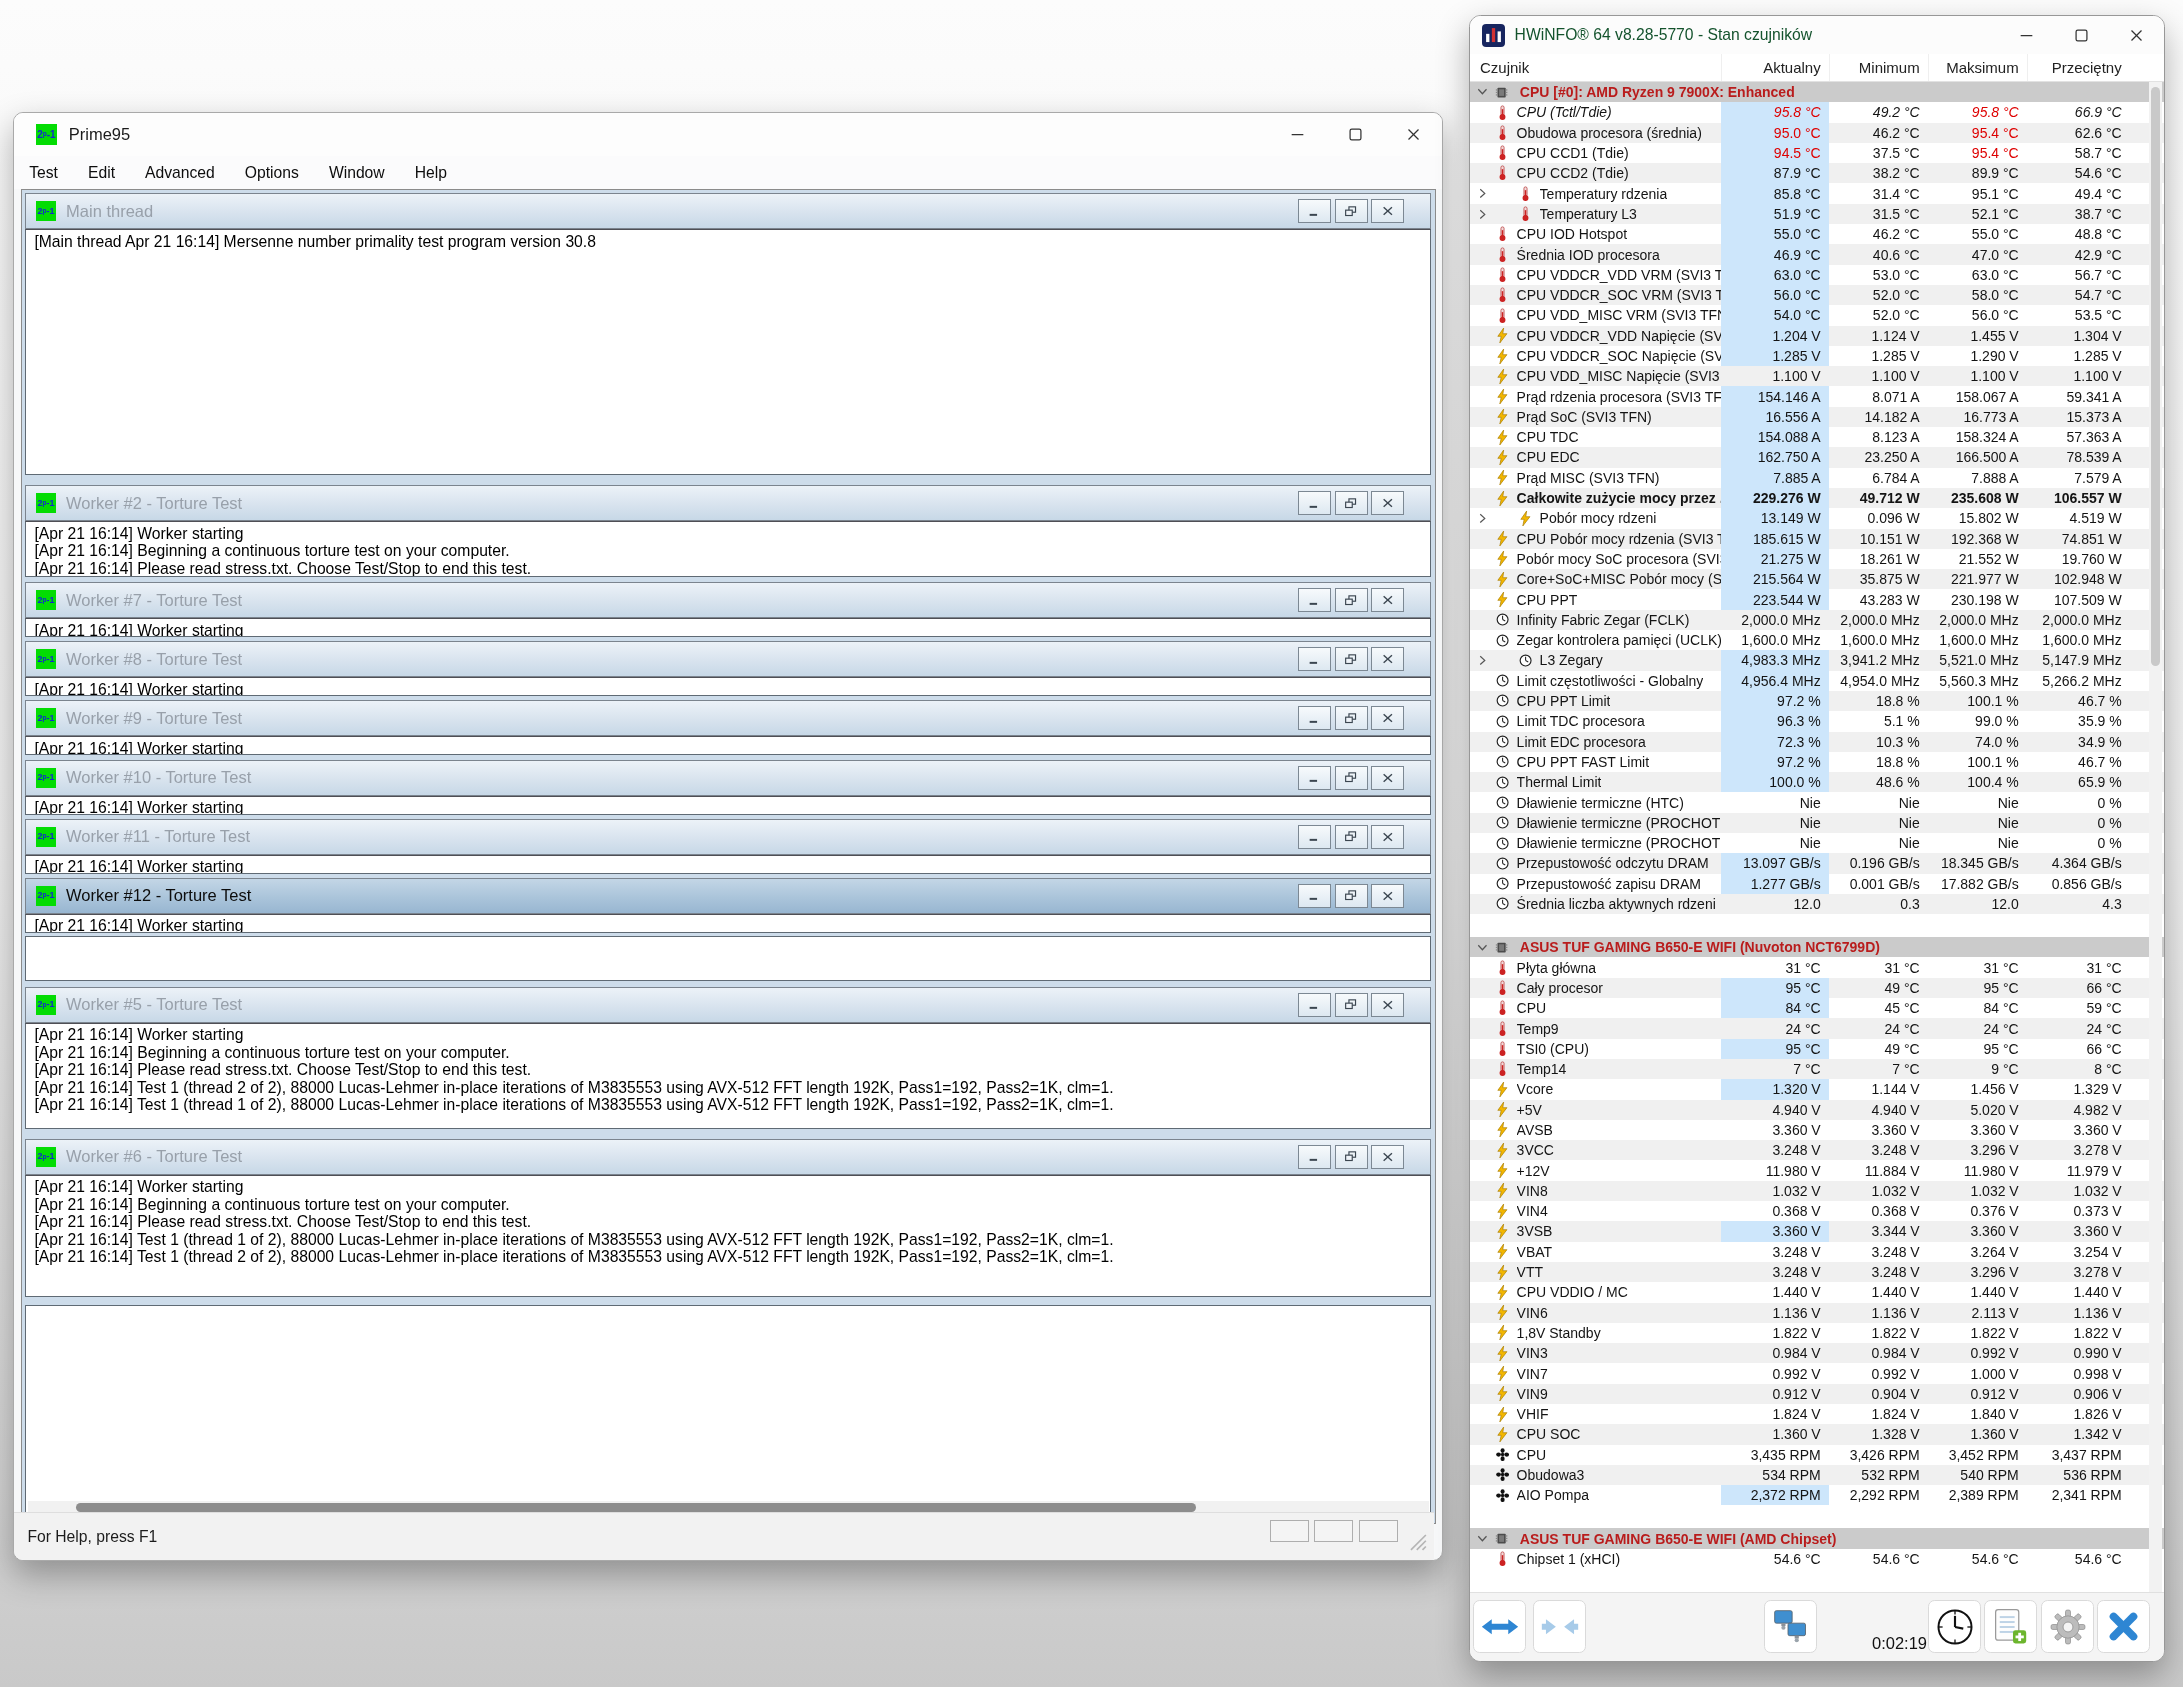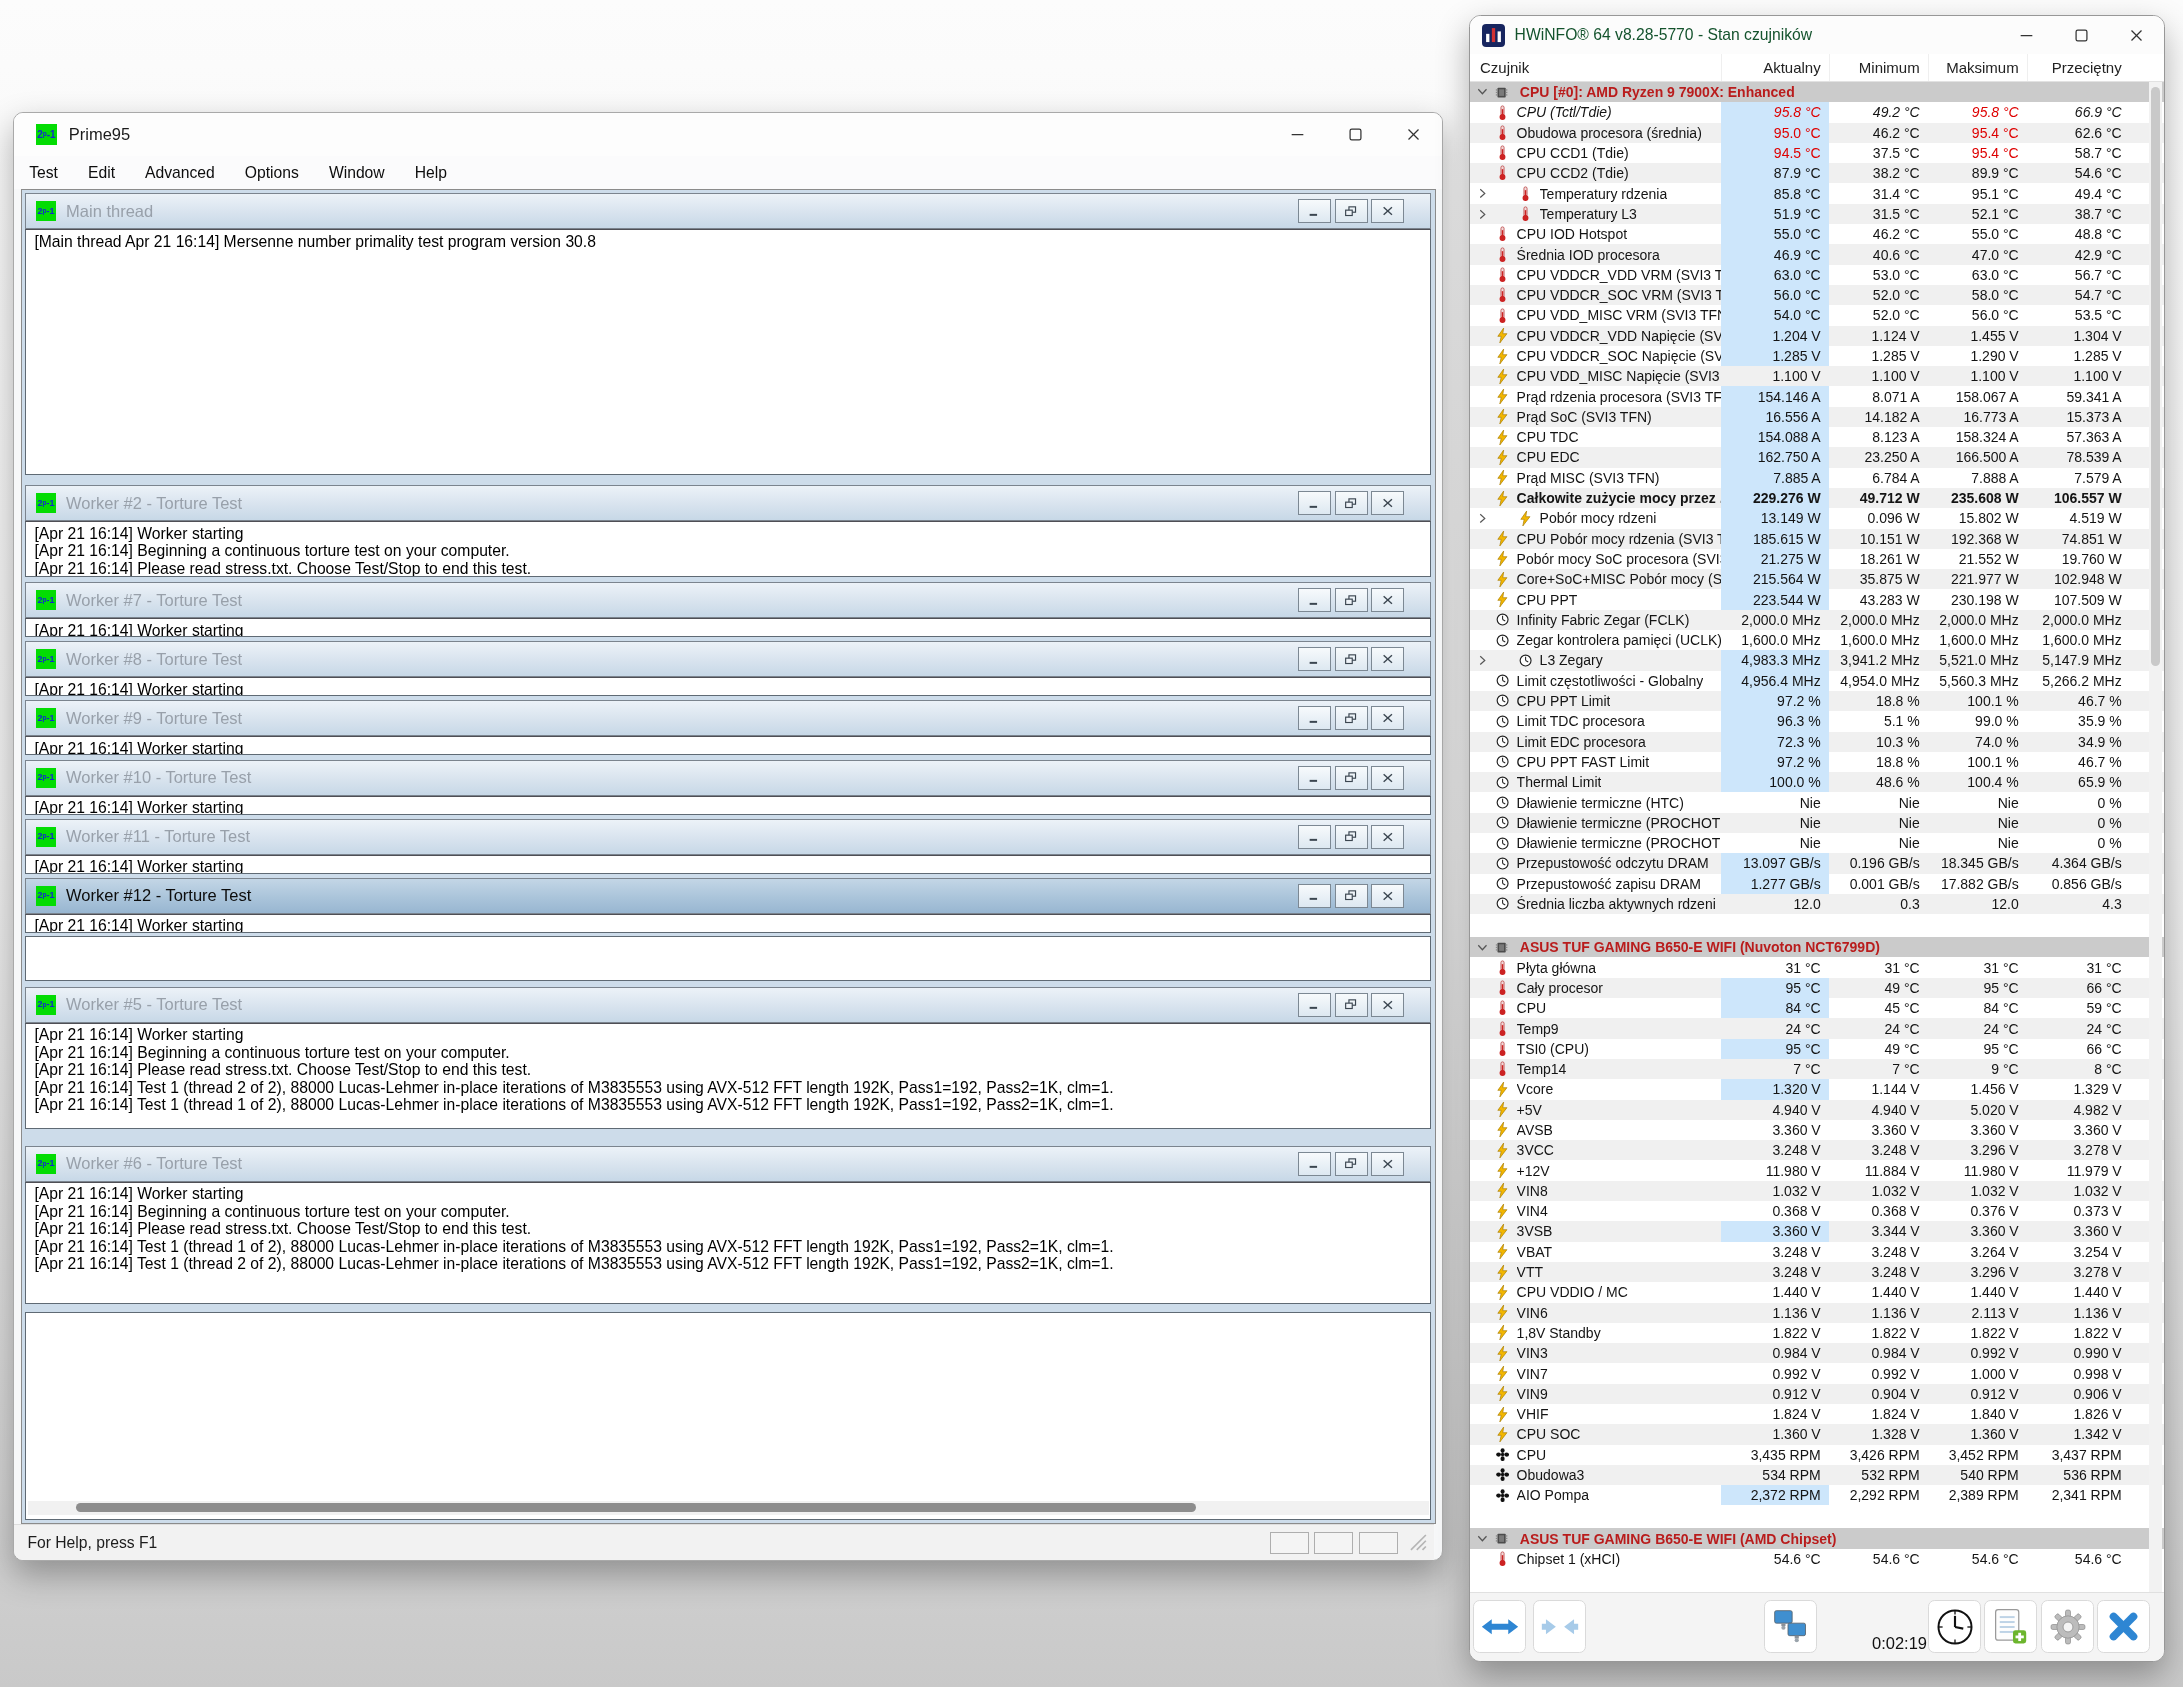--- a/index.html
+++ b/index.html
@@ -20,39 +20,39 @@
   .wc-btns{margin-left:auto;display:flex;height:100%;}
   .wc-btn{width:58px;height:100%;display:flex;align-items:center;justify-content:center;}
   .p95-menubar{height:33px;display:flex;align-items:center;padding-left:15px;gap:30px;font-size:15.7px;color:#0d0d0d;background:#fbfbfc;}
   .menu-item{cursor:default;}
   .p95-mdi{position:absolute;left:6.6px;right:6.6px;top:76px;bottom:36px;background:#cddcea;
        border:0.8px solid #8b8b8b;padding:3.3px;display:flex;flex-direction:column;}
   .mdi-child{flex:none;display:flex;flex-direction:column;margin-bottom:4.1px;}
   .mdi-child:nth-child(1){margin-bottom:10px;}
   .mdi-child:nth-child(2){margin-bottom:5px;}
   .mdi-child:nth-child(8){margin-bottom:5.8px;}
-  .mdi-child:nth-child(9){margin-bottom:17px;}
+  .mdi-child:nth-child(9){margin-bottom:10px;}
   .mdi-child:nth-child(10){margin-bottom:6.6px;}
   .mdi-title{height:36px;display:flex;align-items:center;padding:0 8.3px 0 10px;
        background:linear-gradient(180deg,#ecf2f8 0%,#d8e3ee 55%,#c7d8e7 100%);border:0.8px solid #7b848e;}
   .mdi-title.active{background:linear-gradient(180deg,#c3d6e6 0%,#aac4da 55%,#98b6d1 100%);}
   .mdi-title .p95logo{width:20px;height:20px;font-size:9px;}
   .mdi-ttext{font-size:16.5px;color:#98a0aa;margin-left:10px;white-space:nowrap;}
   .mdi-title.active .mdi-ttext{color:#0d0d0d;}
   .mdi-btns{margin-left:auto;display:flex;gap:3.3px;margin-right:18px;}
   .mdi-btn{width:33px;height:24px;border:0.8px solid #7c8893;background:linear-gradient(#f7fafc,#dde8f1);
        display:flex;align-items:center;justify-content:center;}
   .mdi-content{background:#fff;border:0.8px solid #5f6a74;border-top:0.8px solid #4f4f55;
        padding:2.5px 0 0 8.3px;font-size:15.7px;line-height:17.4px;color:#000;overflow:hidden;}
   .mdi-extracontent{background:#fff;border:0.8px solid #5f6a74;margin-top:3.3px;}
   .log-line{white-space:nowrap;}
   .mdi-fill{flex:1;border:0.8px solid #5f6a74;background:#fff;position:relative;margin-top:1.7px;min-height:50px;}
   .hscroll{position:absolute;left:1.7px;right:1.7px;bottom:4.1px;height:14px;background:#f1f1f1;}
   .hthumb{position:absolute;left:48px;top:2.5px;width:80%;height:9px;background:#8d8d8d;border-radius:5px;}
-  .p95-status{position:absolute;left:0;right:8px;bottom:0;height:36px;background:#f2f2f2;border-top:0.8px solid #dedede;
+  .p95-status{position:absolute;left:0;right:8px;bottom:0;height:48px;background:#f2f2f2;border-top:0.8px solid #dedede;
        display:flex;align-items:center;font-size:15.7px;color:#1c1c1c;padding-left:13.2px;}
   .status-panes{position:absolute;right:36px;top:6.6px;display:flex;gap:5.8px;}
   .pane{width:39px;height:22px;border:0.8px solid #aeaeae;background:#f4f4f4;}
   .grip{position:absolute;right:6.6px;bottom:5px;}
   
   .hw{position:absolute;left:1469px;top:15px;width:696px;height:1647px;background:#fff;
       border:0.8px solid #979797;border-radius:11.6px;box-shadow:0 13.2px 33px rgba(0,0,0,.30);overflow:hidden;}
   .hw-titlebar{height:38px;display:flex;align-items:center;padding-left:11.6px;background:#fcfcfc;}
   .hw-title{font-size:15.7px;color:#14532d;margin-left:10px;}
   .hw-btns{margin-left:auto;display:flex;height:100%;}

